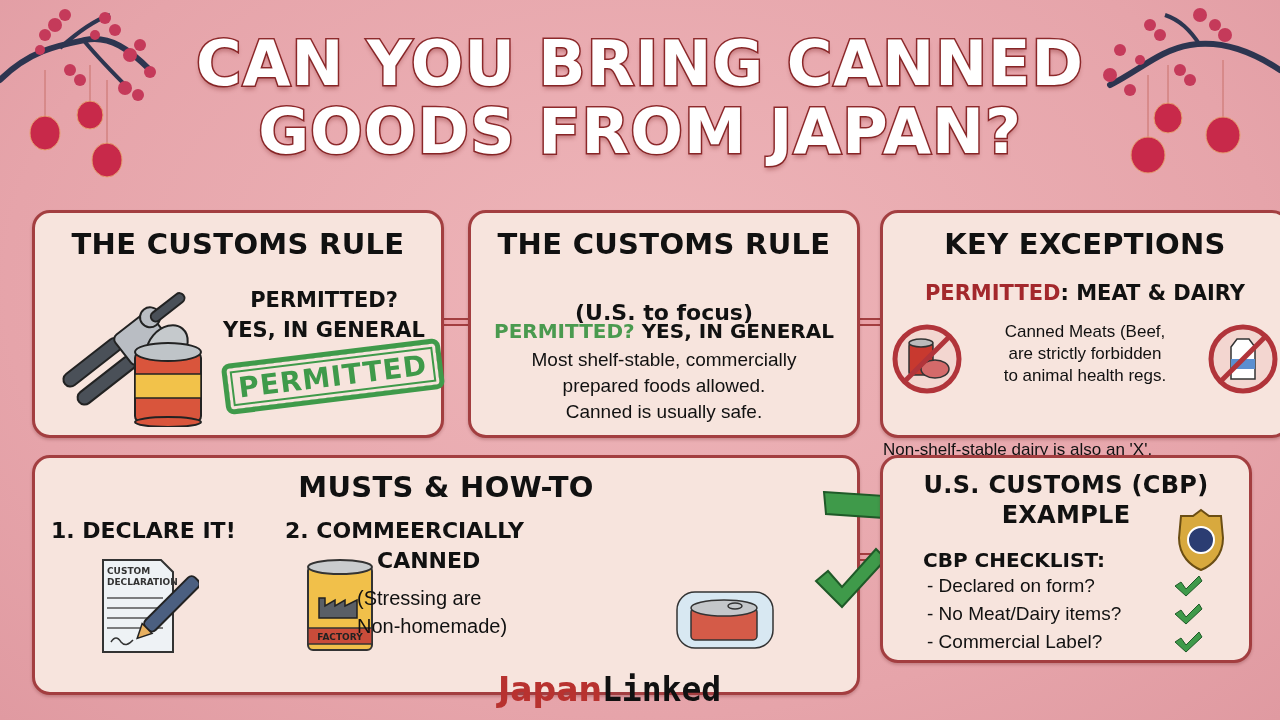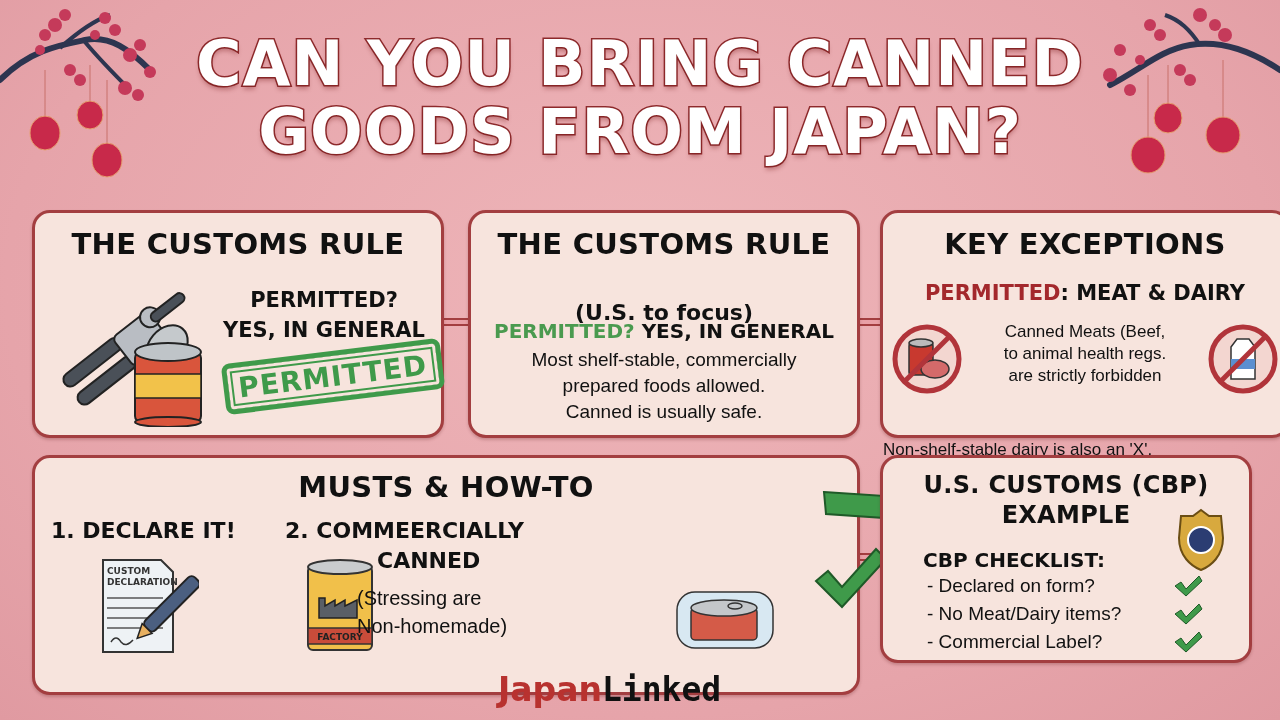--- a/index.html
+++ b/index.html
@@ -238,22 +238,22 @@
   </div>
   <svg class="noicon l" viewBox="0 0 72 72">
     <circle cx="36" cy="36" r="32" fill="#f3d6d0" stroke="#b1343a" stroke-width="5"></circle>
     <rect x="18" y="20" width="24" height="32" rx="3" fill="#c8392f" stroke="#333" stroke-width="1.5"></rect>
     <ellipse cx="30" cy="20" rx="12" ry="4" fill="#bbb" stroke="#333" stroke-width="1.5"></ellipse>
     <ellipse cx="44" cy="46" rx="14" ry="9" fill="#d46a6a" stroke="#333" stroke-width="1.5"></ellipse>
     <line x1="14" y1="58" x2="58" y2="14" stroke="#b1343a" stroke-width="5"></line>
   </svg>
   <div class="desc">
     <div>Canned Meats (Beef,</div>
+    <div>are strictly forbidden</div>
     <div>to animal health regs.</div>
-    <div>are strictly forbidden</div>
   </div>
   <svg class="noicon r" viewBox="0 0 72 72">
     <circle cx="36" cy="36" r="32" fill="#f3d6d0" stroke="#b1343a" stroke-width="5"></circle>
     <path d="M24 24 L30 16 L42 16 L48 24 L48 56 L24 56 Z" fill="#fff" stroke="#333" stroke-width="1.5"></path>
     <rect x="24" y="36" width="24" height="10" fill="#5b8fd0"></rect>
     <line x1="14" y1="58" x2="58" y2="14" stroke="#b1343a" stroke-width="5"></line>
   </svg>
   <div class="foot">Non-shelf-stable dairy is also an 'X'.</div>
 </section>
 

